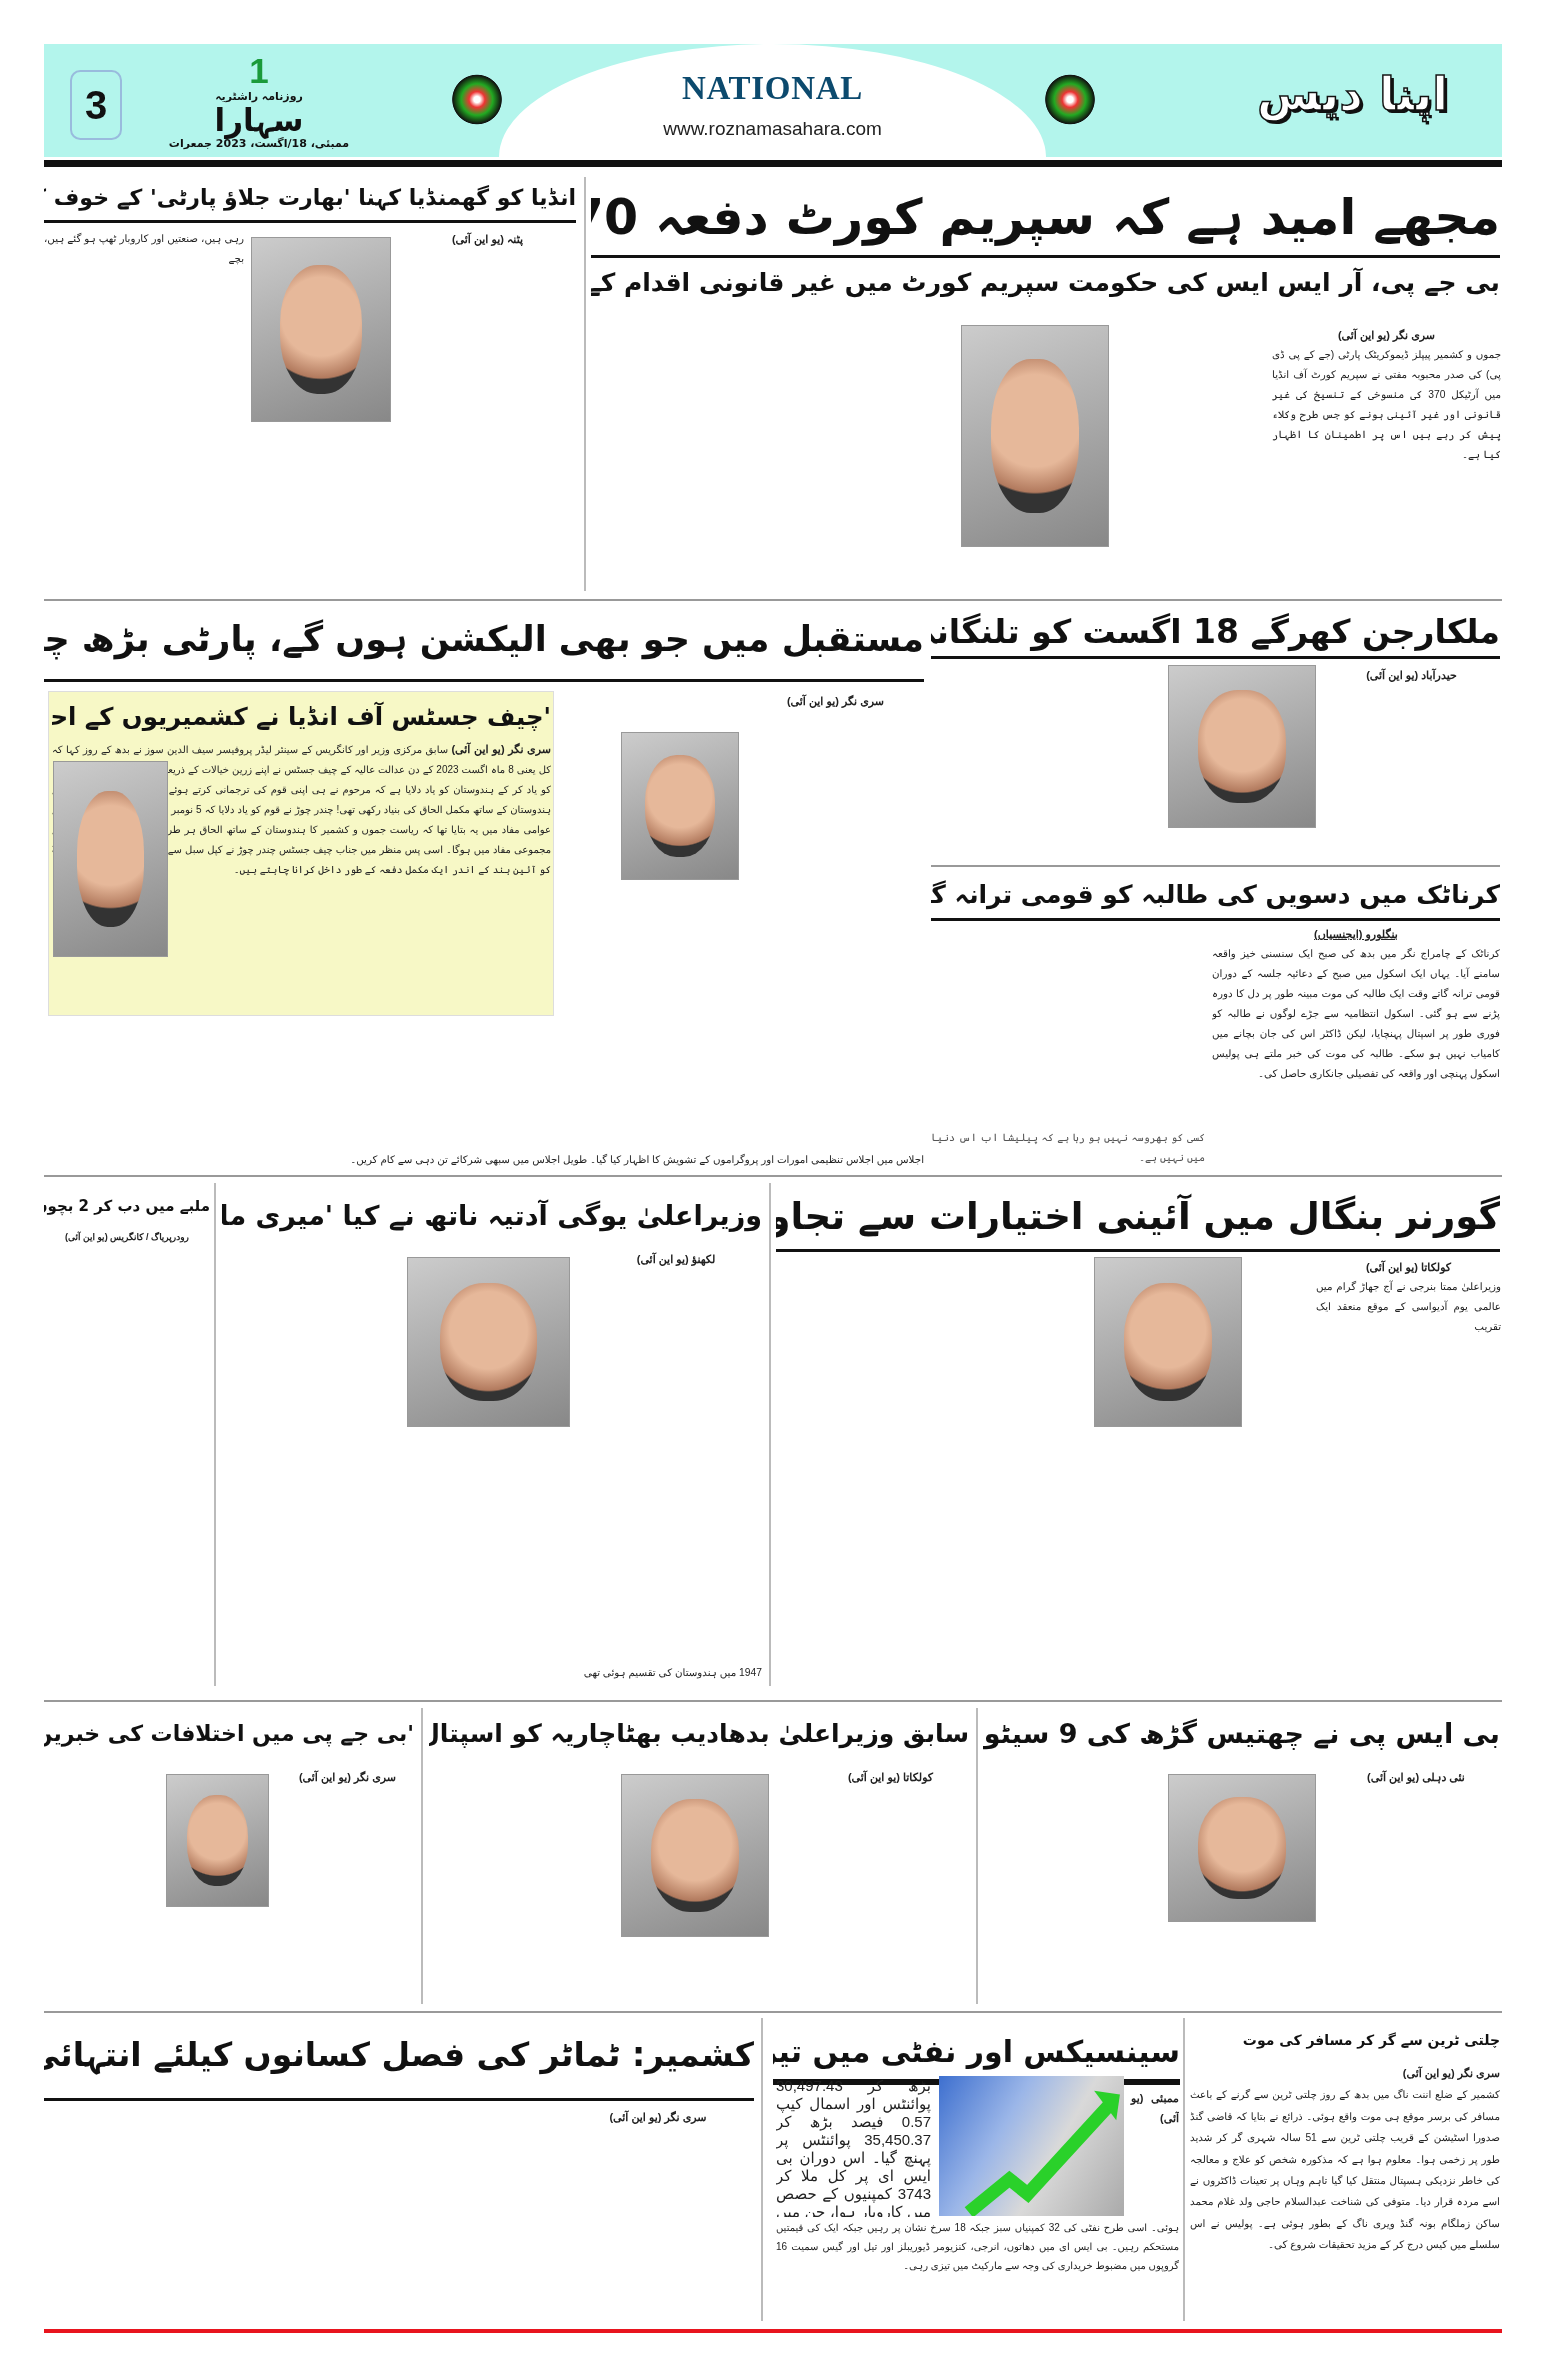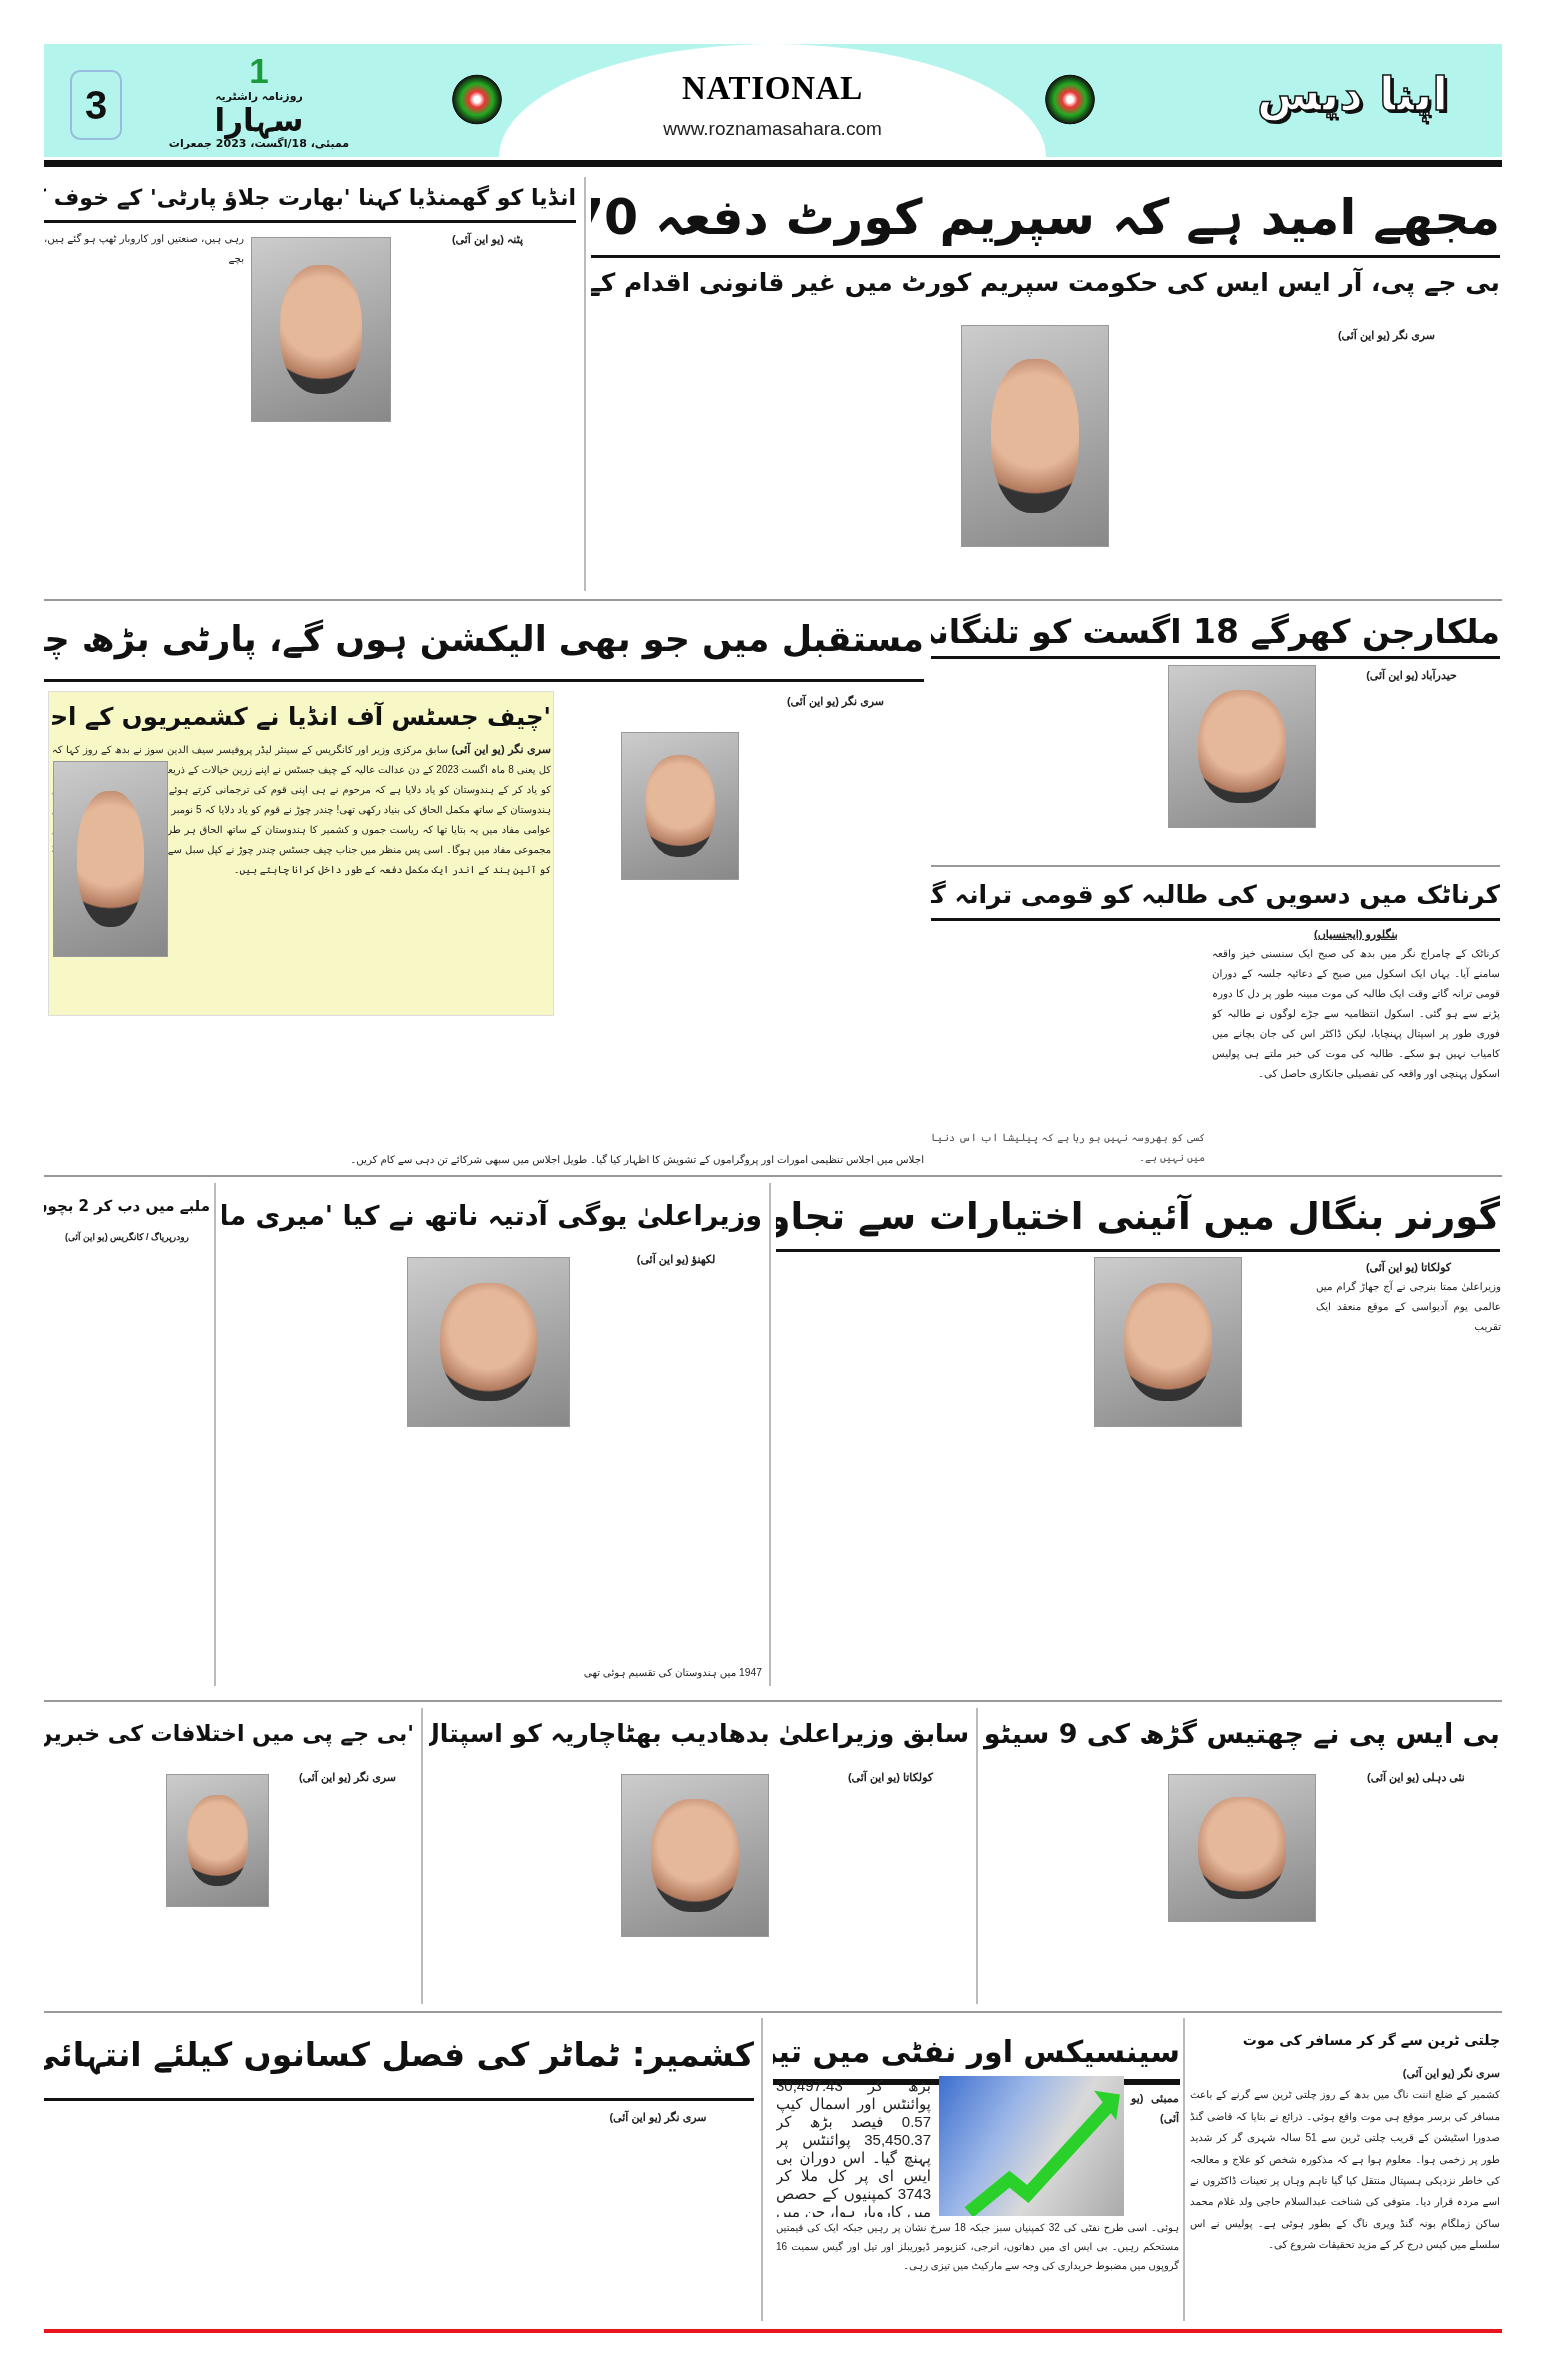--- a/index.html
+++ b/index.html
@@ -6,21 +6,21 @@
 body{width:1547px;height:2377px;background:#fff;font-family:"DejaVu Sans",sans-serif;color:#111;position:relative;overflow:hidden}
 .abs{position:absolute}
 .masthead{left:44px;top:44px;width:1458px;height:113px;background:#b3f5ec;}
 .arch{left:499px;top:44px;width:547px;height:113px;background:#fff;clip-path:ellipse(50% 100% at 50% 100%);}
 .rule-top{left:44px;top:160px;width:1458px;height:7.4px;background:#111}
 .pagebadge{left:70px;top:70px;width:52px;height:70px;background:#b3f5ec;border:2.2px solid #9bd;border-radius:10.3px;display:flex;align-items:center;justify-content:center;font:bold 40px "Liberation Sans",sans-serif;color:#111}
 .logo{left:152px;top:52px;width:214px;height:107px;text-align:center;direction:rtl}
 .logo .one{font:bold 35px "Liberation Sans",sans-serif;color:#1a9a3a;line-height:38px}
 .logo .brand{font:bold 31px "DejaVu Sans",sans-serif;color:#111;line-height:34px}
 .logo .date{font:bold 11px "DejaVu Sans",sans-serif;color:#111}
-.national{left:499px;top:70px;width:547px;text-align:center;font:bold 33px "Liberation Serif",serif;color:#000000;letter-spacing:0.7px}
+.national{left:499px;top:70px;width:547px;text-align:center;font:bold 33px "Liberation Serif",serif;color:#0c4a6e;letter-spacing:0.7px}
 .site{left:499px;top:118px;width:547px;text-align:center;font:19px "Liberation Sans",sans-serif;color:#222}
 .burst{width:52px;height:59px;border-radius:50%;background:radial-gradient(circle,#fff 8%,#e33 20%,#2a2 40%,#111 62%,transparent 64%)}
 .section-title{left:1212px;top:67px;width:281px;text-align:center;direction:rtl;font:bold 46px "DejaVu Sans",sans-serif;color:#fff;-webkit-text-stroke:1.5px #111;text-shadow:3px 3px 0 #111}
 .hl{direction:rtl;text-align:right;font-family:"DejaVu Sans",sans-serif;font-weight:bold;color:#111;white-space:nowrap;overflow:hidden}
 .body{direction:rtl;text-align:justify;font-family:Liberation Sans, sans-serif;font-size:10.3px;line-height:20px;color:#222;overflow:hidden}
 .dateline{font-weight:bold;font-size:11px}
 .hr{height:3px;background:#111}
 .hr-thin{height:1.5px;background:#999}
 .vr{width:1.5px;background:#bbb}
 .photo{background:linear-gradient(160deg,#ccc,#888);border:0.7px solid #999;display:flex;align-items:center;justify-content:center;color:#555;font-size:9px}
@@ -46,20 +46,21 @@
 <div class="abs national">NATIONAL</div>
 <div class="abs site">www.roznamasahara.com</div>
 <div class="abs section-title">اپنا دیس</div>
 <div class="abs rule-top"></div>
 
 <div class="abs hl" style="left:591px;top:181px;width:909px;height:74px;font-size:49px;line-height:74px">مجھے امید ہے کہ سپریم کورٹ دفعہ 370 میں منصفانہ فیصلہ دے گا</div>
 <div class="abs hr" style="left:591px;top:255px;width:909px"></div>
 <div class="abs hl" style="left:591px;top:262px;width:909px;height:41px;font-size:25px;line-height:41px">بی جے پی، آر ایس ایس کی حکومت سپریم کورٹ میں غیر قانونی اقدام کے خلاف آوازوں کو دبا نہیں سکے گی: محبوبہ مفتی</div>
 <div class="abs body" style="left:1272px;top:325px;width:229px;height:266px">
   <div class="dateline" style="text-align:center">سری نگر (یو این آئی)</div>
+  <div>جموں و کشمیر پیپلز ڈیموکریٹک پارٹی (جے کے پی ڈی پی) کی صدر محبوبہ مفتی نے سپریم کورٹ آف انڈیا میں آرٹیکل 370 کی منسوخی کے تنسیخ کی غیر قانونی اور غیر آئینی ہونے کو جس طرح وکلاء پیش کر رہے ہیں اس پر اطمینان کا اظہار کیا ہے۔</div>
 </div>
 <div class="abs photo" style="left:961px;top:325px;width:148px;height:222px">
     <div class="face"></div>
   </div>
 <div class="abs body" style="left:1116px;top:325px;width:148px;height:266px;color:#555"></div>
 <div class="abs body" style="left:591px;top:325px;width:362px;height:266px;color:#555"></div>
 
 <div class="abs vr" style="left:584px;top:177px;height:414px"></div>
 <div class="abs hl" style="left:44px;top:177px;width:532px;height:41px;font-size:22px;line-height:41px">انڈیا کو گھمنڈیا کہنا 'بھارت جلاؤ پارٹی' کے خوف کا نتیجہ: راجیو رنجن</div>
 <div class="abs hr" style="left:44px;top:220px;width:532px"></div>

